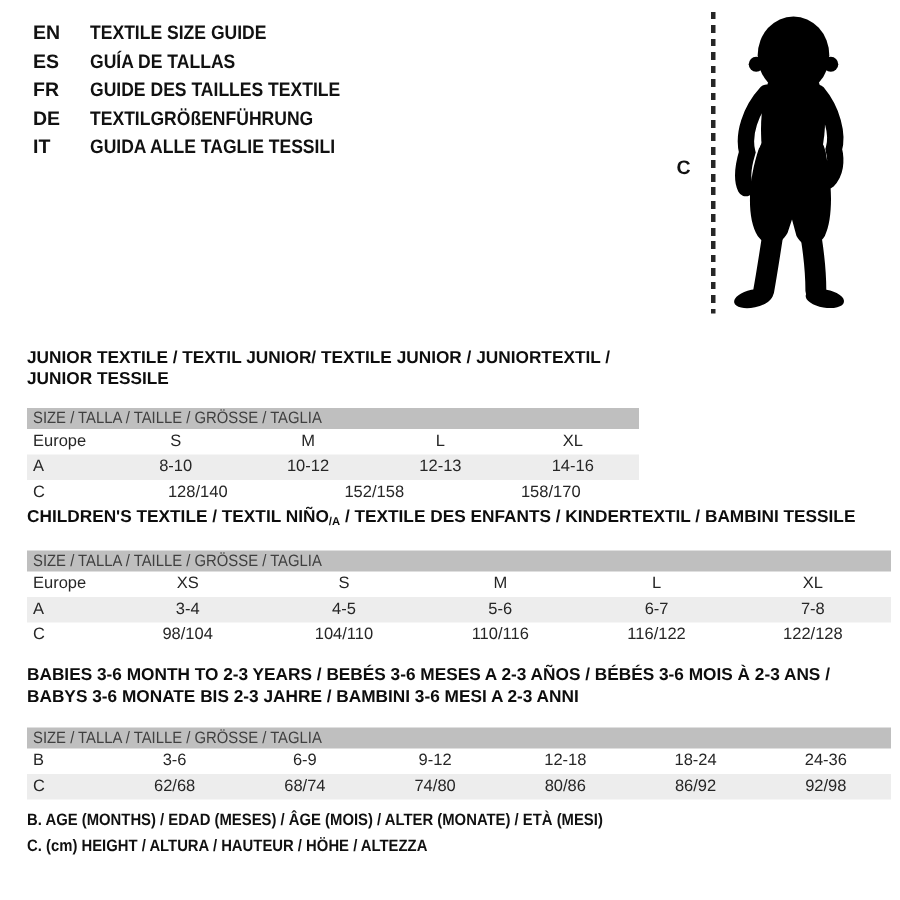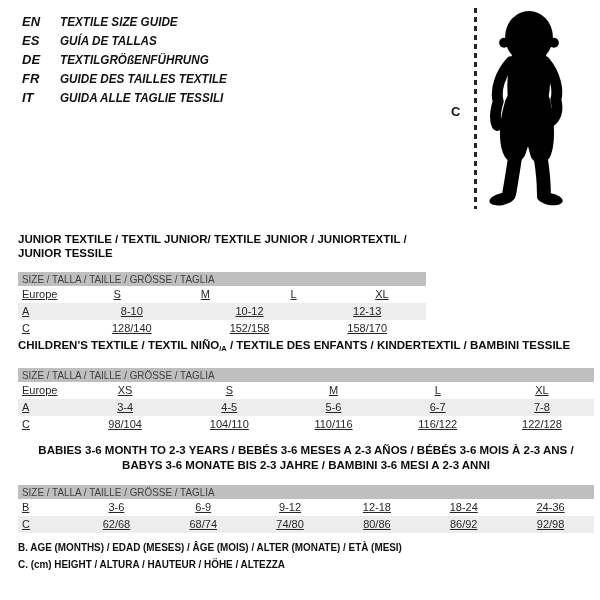--- a/index.html
+++ b/index.html
@@ -3,45 +3,45 @@
 <meta charset="utf-8">
 <style>
   html,body{margin:0;padding:0;background:#fff;}
   .page{
     position:relative;width:600px;height:600px;background:#fff;overflow:hidden;
     font-family:"Liberation Sans",sans-serif;color:#1c1c1c;
   }
   .cond{transform:scaleX(0.9);transform-origin:0 50%;white-space:nowrap;display:inline-block;}
 
   
-  .lang-list{position:absolute;top:12px;left:22px;font-style:italic;}
+  .lang-list{position:absolute;top:12px;left:22px;}
   .lang-row{display:flex;height:19px;line-height:19px;font-weight:700;font-size:13px;color:#111;}
   .lang-code{width:38px;flex:0 0 38px;}
 
   
   .measure-line{
     position:absolute;left:474px;top:8px;width:3px;height:201px;
     background:repeating-linear-gradient(to bottom,#262626 0 5px,transparent 5px 9px);
   }
   .c-label{position:absolute;left:451px;top:104px;font-weight:700;font-size:13px;color:#111;}
   .silhouette{position:absolute;left:482px;top:9px;}
 
   
   .table-block{position:absolute;left:18px;}
   .tb0{top:212px;width:408px;}
   .tb1{top:318px;width:576px;}
   .tb2{top:423px;width:576px;}
   .t-title{font-weight:700;font-size:11.5px;line-height:14px;color:#0d0d0d;margin-bottom:12px;margin-top:20px;}
-  .tb2 .t-title{line-height:15px;text-align:center;}
+  .tb2 .t-title{line-height:15px;}
   .t-title .sub{font-size:7.5px;vertical-align:-2px;}
   .band{
     height:14px;line-height:15px;background:var(--band,#bfbfbf);
     font-size:11px;color:#3f3f3f;padding-left:4px;box-sizing:border-box;text-decoration:underline;
   }
-  .t-row{display:flex;height:17px;line-height:17px;font-size:11px;color:#262626;text-decoration:underline;}
+  .t-row{display:flex;height:17px;line-height:17px;font-size:11px;color:#262626;}
   .t-row.alt{background:var(--row-alt,#eeeeee);}
   .row-label{flex:0 0 51px;padding-left:4px;}
   .cell{flex:1;text-align:center;}
 
   
   .notes{position:absolute;left:18px;top:539px;}
   .note-line{height:17px;line-height:17px;font-weight:700;font-size:11px;color:#101010;}
 </style>
 </head>
 <body>
@@ -51,26 +51,26 @@
   <div class="lang-list" id="langList">
       <div class="lang-row">
         <span class="lang-code">EN</span>
         <span class="cond">TEXTILE SIZE GUIDE</span>
       </div>
       <div class="lang-row">
         <span class="lang-code">ES</span>
         <span class="cond">GUÍA DE TALLAS</span>
       </div>
       <div class="lang-row">
+        <span class="lang-code">FR</span>
+        <span class="cond">GUIDE DES TAILLES TEXTILE</span>
+      </div>
+      <div class="lang-row">
         <span class="lang-code">DE</span>
         <span class="cond">TEXTILGRÖßENFÜHRUNG</span>
-      </div>
-      <div class="lang-row">
-        <span class="lang-code">FR</span>
-        <span class="cond">GUIDE DES TAILLES TEXTILE</span>
       </div>
       <div class="lang-row">
         <span class="lang-code">IT</span>
         <span class="cond">GUIDA ALLE TAGLIE TESSILI</span>
       </div>
     </div>
 
   <div class="measure-line"></div>
   <span class="c-label">C</span>
 
@@ -102,20 +102,21 @@
           <span class="cell">S</span>
           <span class="cell">M</span>
           <span class="cell">L</span>
           <span class="cell">XL</span>
         </div>
         <div class="t-row alt">
           <span class="row-label">A</span>
           <span class="cell">8-10</span>
           <span class="cell">10-12</span>
           <span class="cell">12-13</span>
+          <span class="cell">14-16</span>
         </div>
         <div class="t-row">
           <span class="row-label">C</span>
           <span class="cell">128/140</span>
           <span class="cell">152/158</span>
           <span class="cell">158/170</span>
         </div>
       </section>
       <section class="table-block tb1">
         <div class="t-title">

